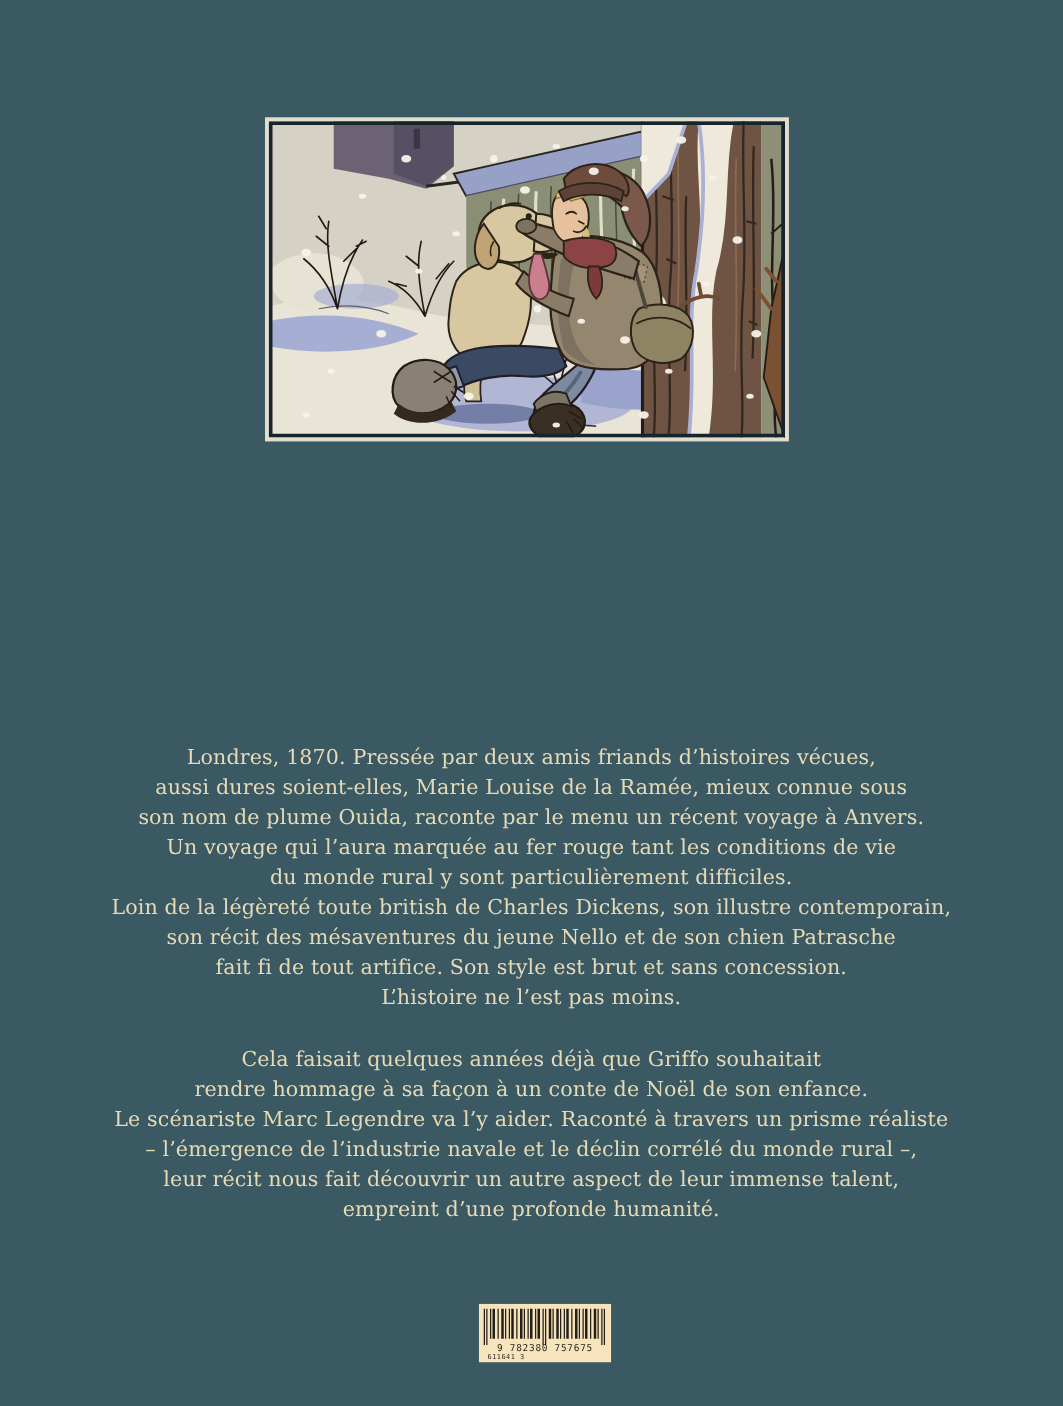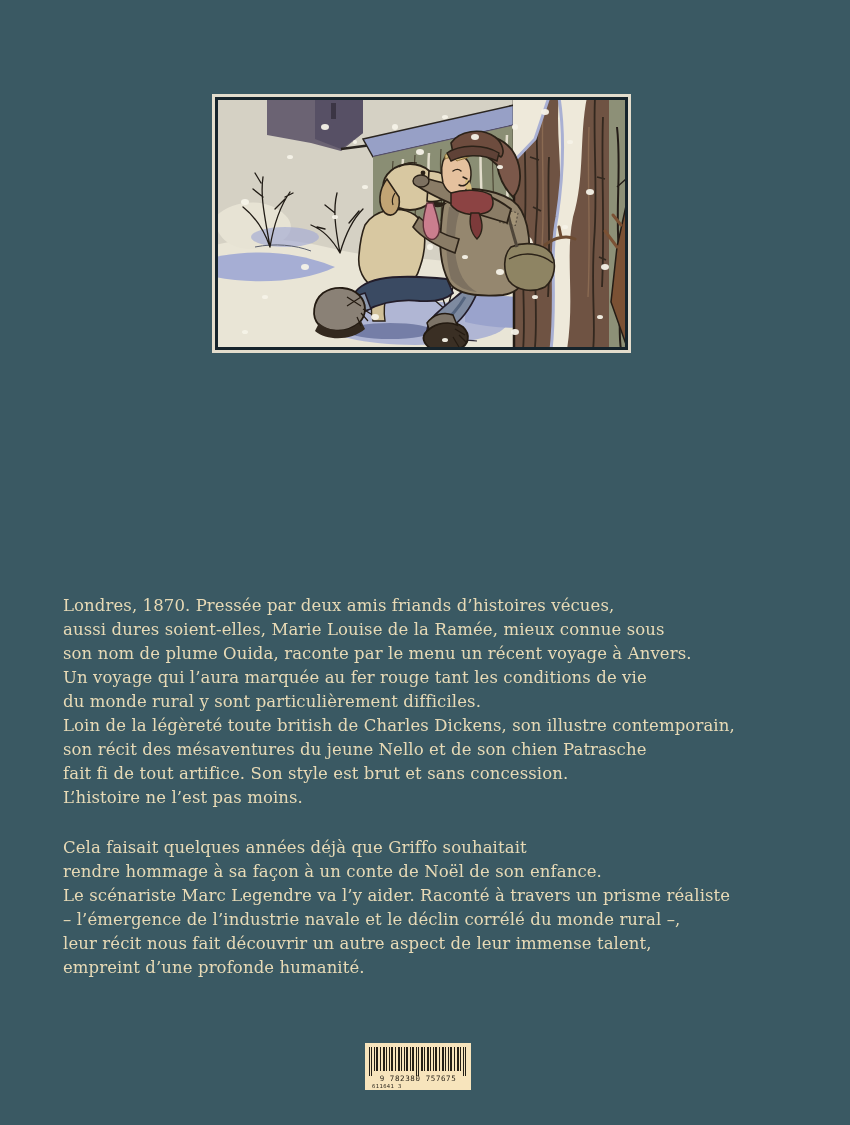--- a/index.html
+++ b/index.html
@@ -15,28 +15,28 @@
 
   
   .title-block{position:absolute;left:270px;top:382px;width:310px;height:186px;}
   .title-block svg{display:block;width:100%;height:100%;overflow:visible;}
   .title-text{fill:#f2e9cf;font-family:"DejaVu Serif","Liberation Serif",serif;}
   .flourish{fill:none;stroke:#f2e9cf;stroke-linecap:round;}
 
   
   .blurb{
     position:absolute;left:50%;transform:translateX(-50%);
-    width:724px;white-space:pre-line;
+    width:724px;text-align:center;white-space:pre-line;
     color:#e7dab6;font-size:16.5px;line-height:24px;letter-spacing:.1px;
   }
   .blurb-1{top:594px;}
   .blurb-2{top:818px;margin-top:18px;}
 
   
-  .barcode{position:absolute;left:365px;top:1043px;width:106px;height:47px;text-decoration:underline;}
+  .barcode{position:absolute;left:383px;top:1043px;width:106px;height:47px;text-decoration:underline;}
   .barcode svg{display:block;width:100%;height:100%;}
   .ean-digits{font-family:"DejaVu Sans Mono","Liberation Mono",monospace;fill:#241f17;}
 </style>
 </head>
 <body>
 
 <div class="cover">
 
   <div class="illustration">
     <svg viewBox="0 0 413 253" preserveAspectRatio="none">

